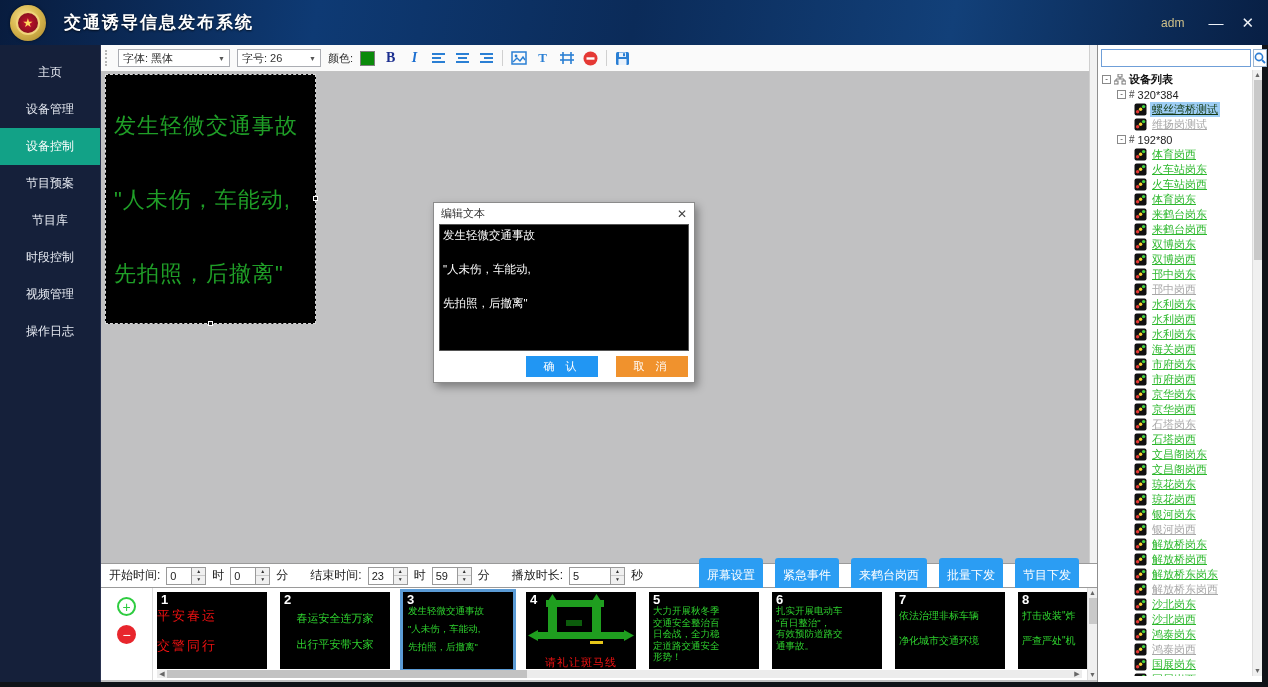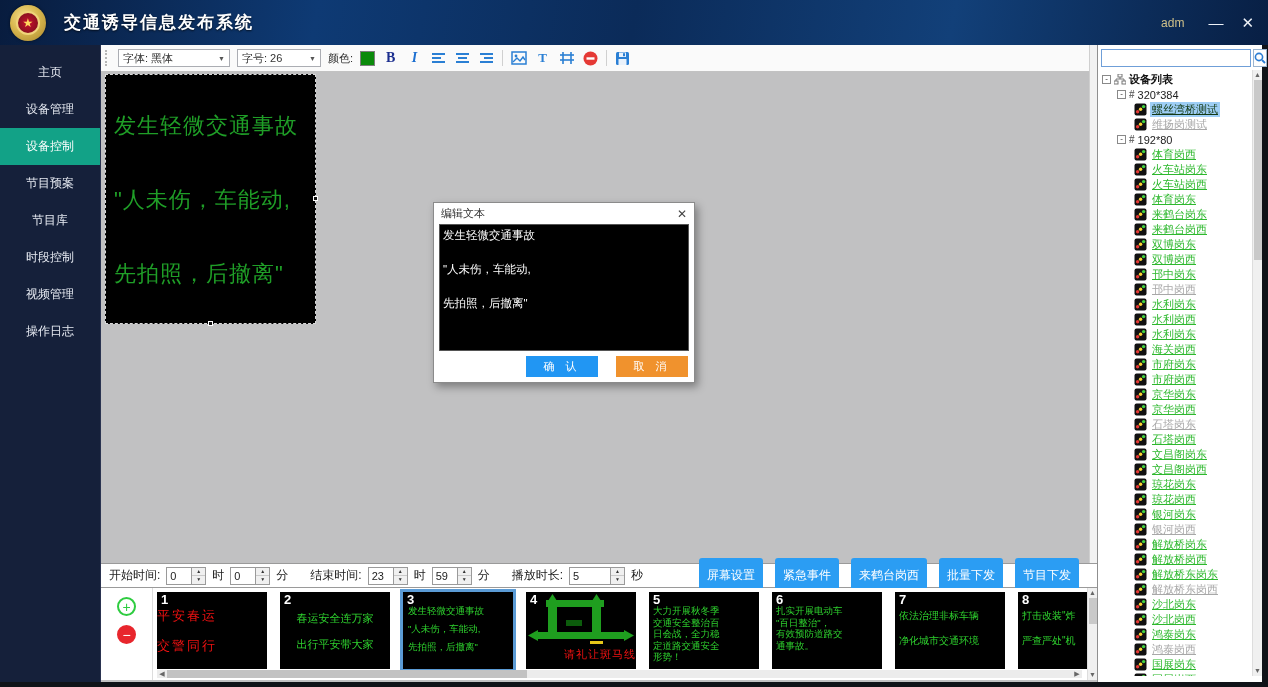--- a/index.html
+++ b/index.html
@@ -90,21 +90,21 @@
   .tlines { white-space:pre-line; width:100%; }
   .thumb.red .tlines { color:#ee1111; }
   .thumb.green .tlines { color:#2ed32e; }
   .sz13 .tlines { font-size:13px; line-height:30px; padding-top:9px; text-align:left; letter-spacing:2px; }
   .sz11 .tlines { font-size:11px; line-height:26px; padding-top:13px; text-align:center; }
   .sz9 .tlines { font-size:9.5px; line-height:18px; padding-top:10px; padding-left:5px; text-align:left; }
   .tight .tlines { font-size:9.5px; line-height:11.5px; padding-top:13px; padding-left:4px; text-align:left; }
   .sz10 .tlines { font-size:10px; line-height:25px; padding-top:11px; padding-left:4px; text-align:left; }
   .road { display:none; position:absolute; left:0; top:0; }
   .thumb.graphic .road { display:block; }
-  .thumb.graphic .tlines { position:absolute; left:0; bottom:8px; color:#ee1111; font-size:11px; line-height:13px; text-align:right; letter-spacing:1px; }
+  .thumb.graphic .tlines { position:absolute; left:0; bottom:0; color:#ee1111; font-size:11px; line-height:13px; text-align:center; letter-spacing:1px; }
   .hscroll { position:absolute; left:56px; bottom:2px; width:925px; height:8px; background:#ececec; display:flex; align-items:center; }
   .hscroll .harrow { width:10px; font-size:7px; color:#666; text-align:center; line-height:8px; cursor:pointer; }
   .hscroll .hthumb { width:360px; height:8px; background:#c2c2c2; cursor:pointer; }
   .hscroll .htrack { flex:1; }
   .vscroll { position:absolute; right:0; top:0; width:10px; height:100%; background:#f0f0f0; border-left:1px solid #ddd;
     display:flex; flex-direction:column; align-items:center; }
   .vscroll .varrow { font-size:7px; color:#666; line-height:10px; cursor:pointer; }
   .vscroll .vthumb { width:8px; flex:none; background:#c9c9c9; cursor:pointer; }
   .vscroll .vtrack { flex:1; }
 

